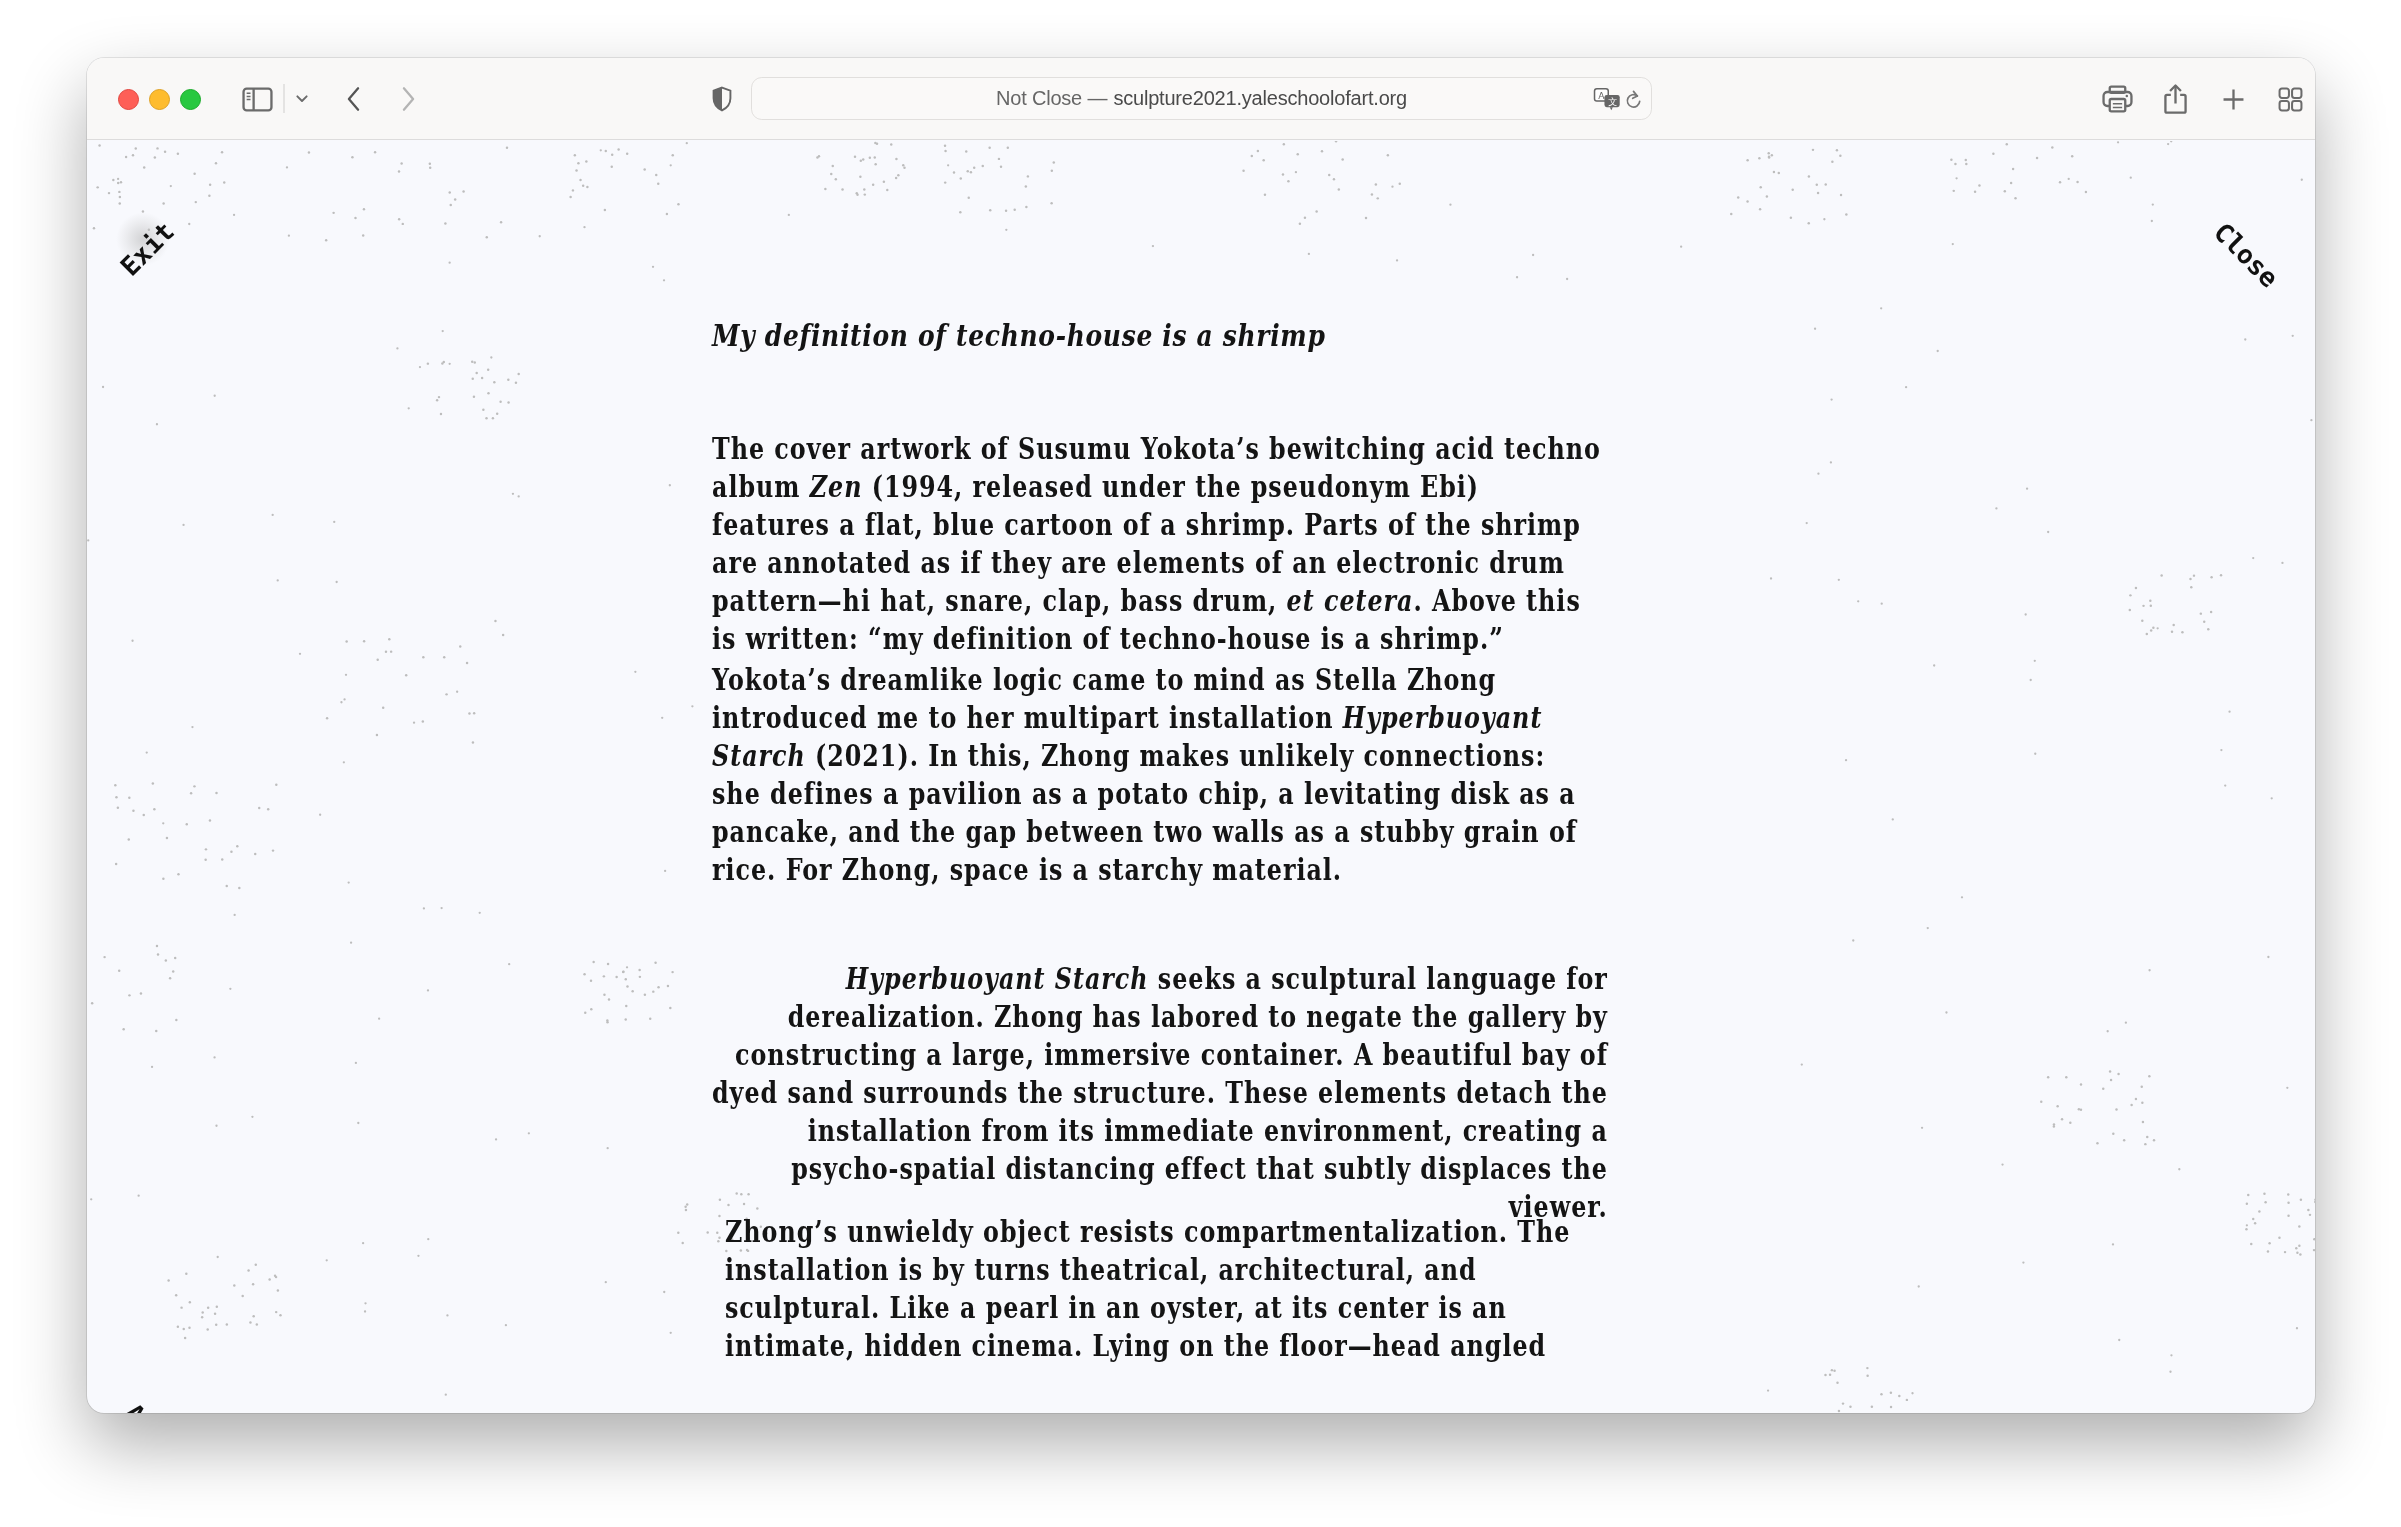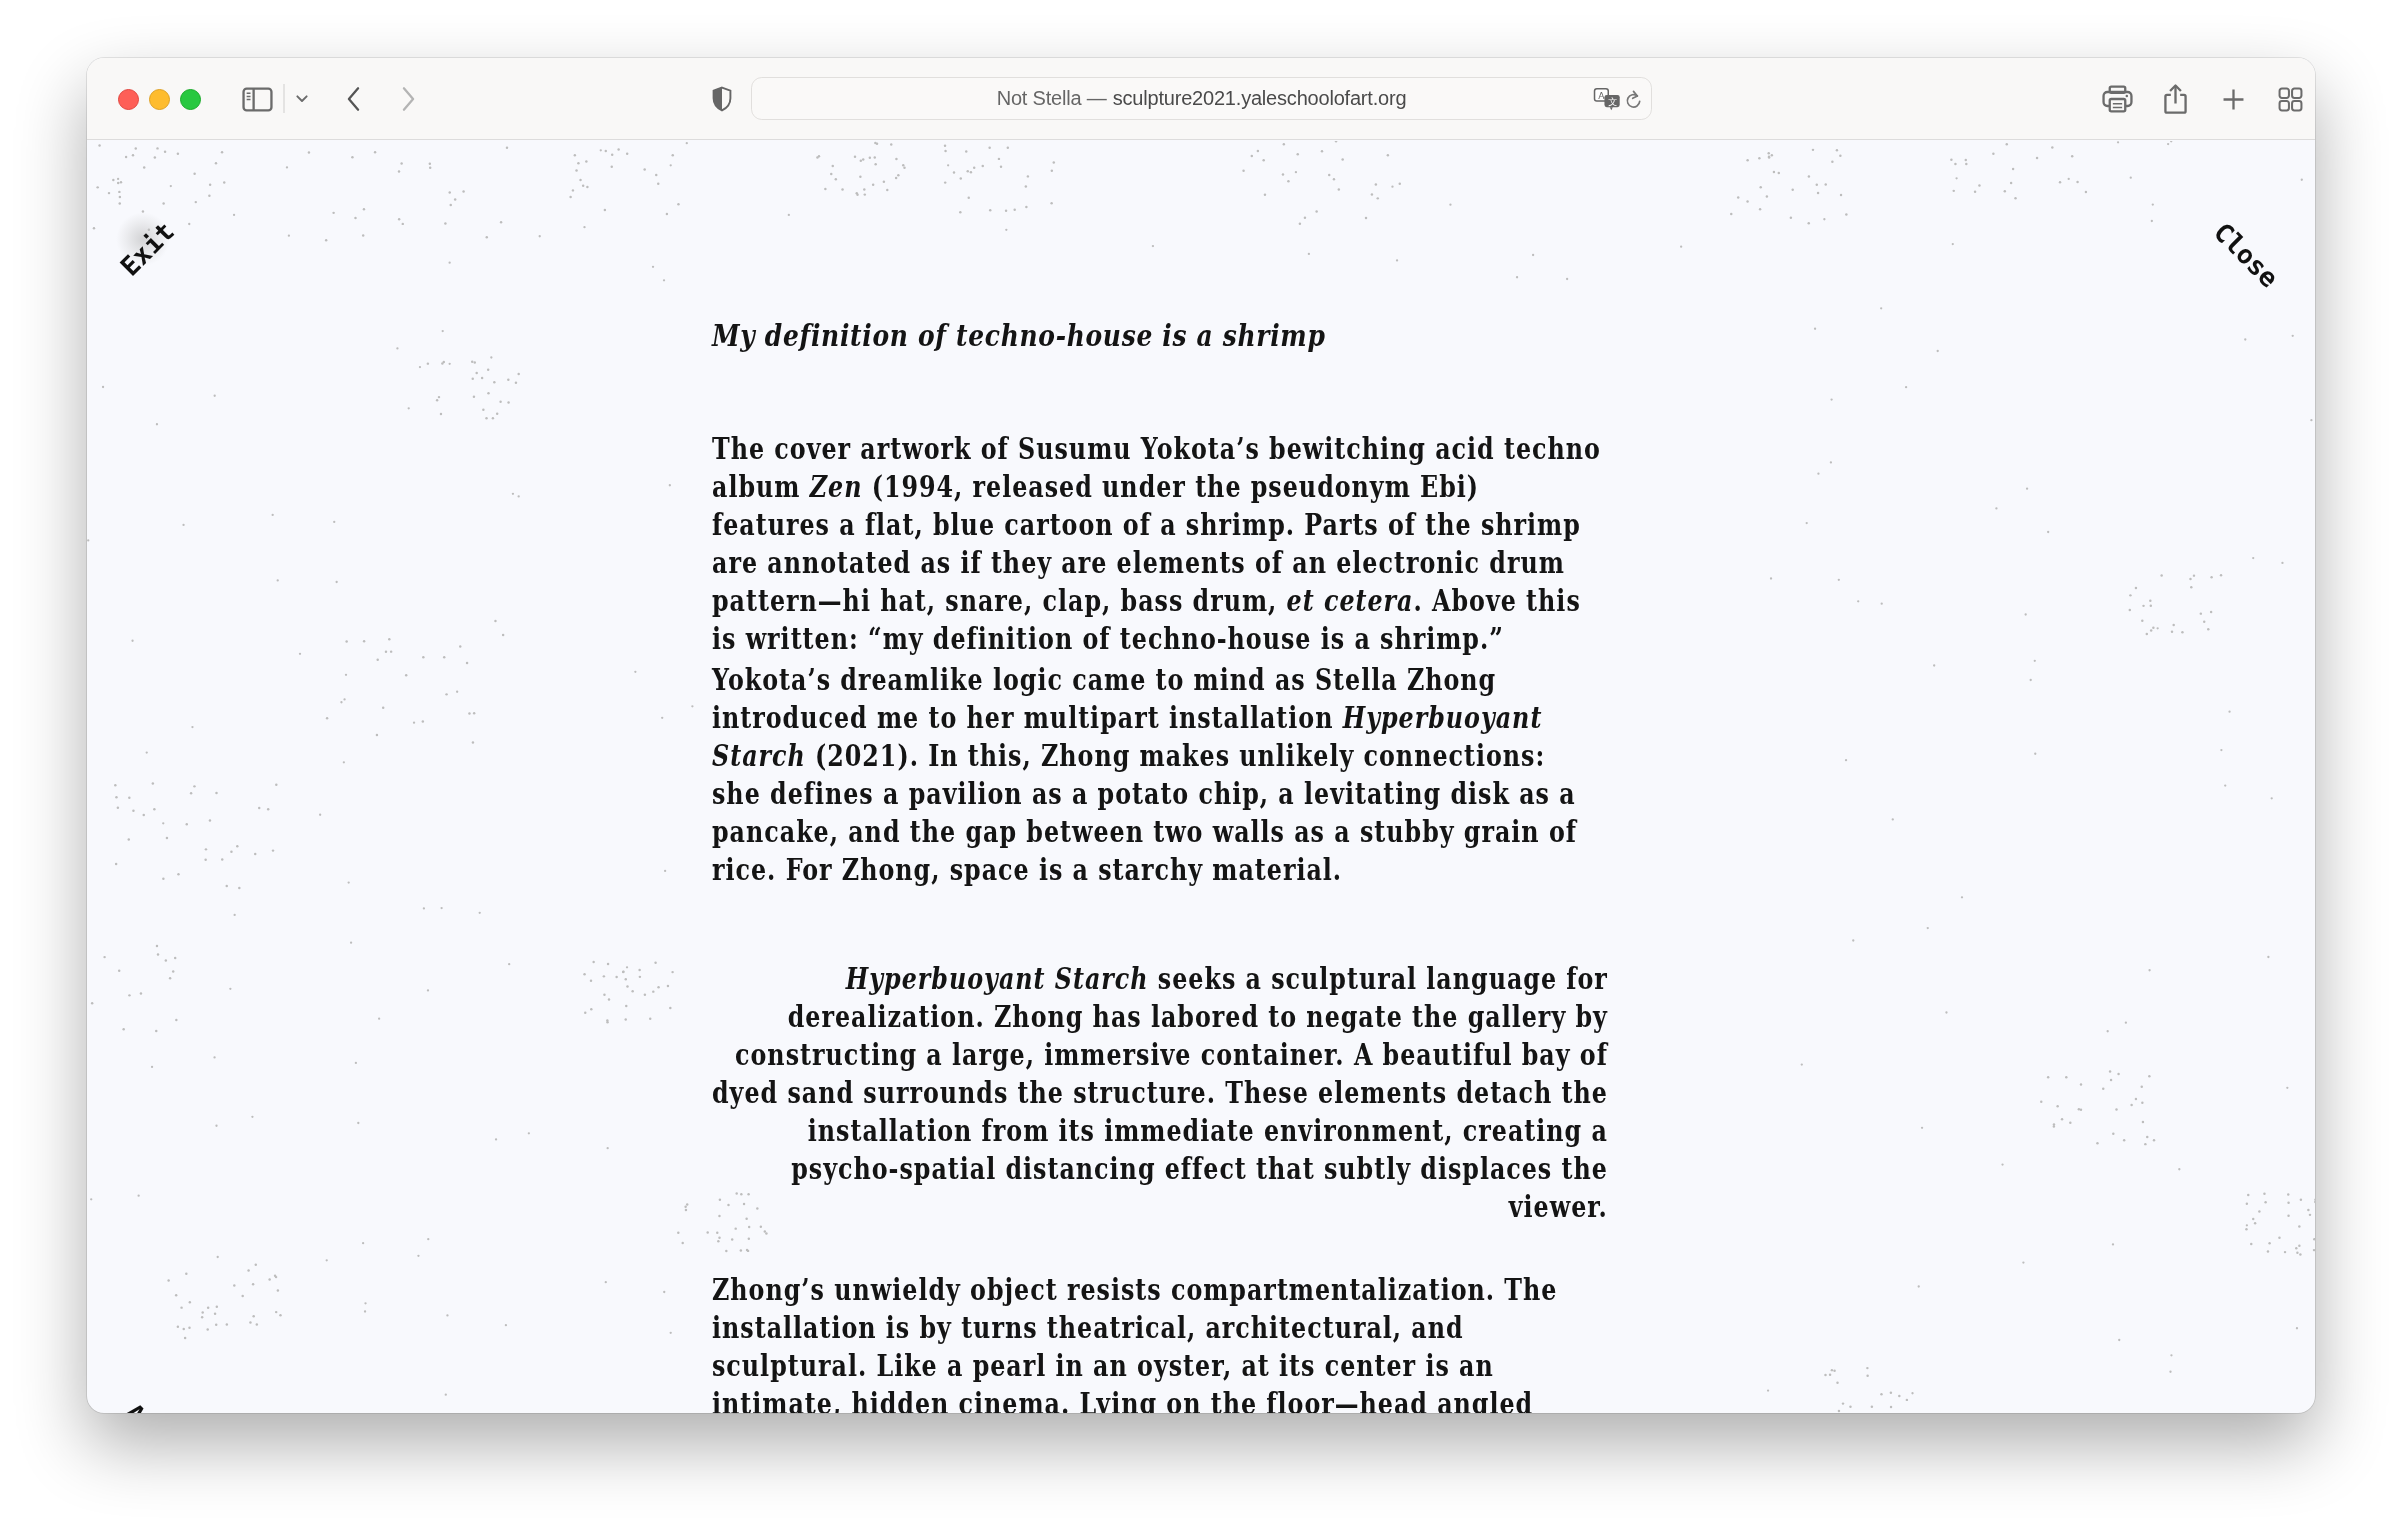--- a/index.html
+++ b/index.html
@@ -100,21 +100,21 @@
     </div>
     <div class="tb-icon" style="left:619px;width:31px;">
       <svg width="20" height="26" viewBox="0 0 26 34">
           <path d="M13 2 L24 6 L24 16 C24 24 19 29 13 32 C7 29 2 24 2 16 L2 6 Z" fill="none" stroke="#666" stroke-width="2.5"></path>
           <path d="M13 2 L2 6 L2 16 C2 24 7 29 13 32 Z" fill="#666"></path>
         </svg>
     </div>
 
     <div class="urlbar">
       <div class="url-text">
-        <span class="ns">Not Stella —</span>
+        <span class="ns">Not Close —</span>
         <span style="display:inline-block;width:6.2px"></span>
         <span>sculpture2021.yaleschoolofart.org</span>
       </div>
       <div class="tb-icon" style="left:840px;top:3.1px;width:31px;">
         <svg width="29" height="25" viewBox="0 0 38 32">
             <rect x="2" y="2" width="18" height="16" rx="3" fill="#fff" stroke="#666" stroke-width="2"></rect>
             <text x="7" y="15" font-size="12" font-family="DejaVu Sans, sans-serif" fill="#666">A</text>
             <rect x="15" y="10" width="20" height="16" rx="3" fill="#666"></rect>
             <text x="20" y="23" font-size="12" font-family="DejaVu Sans, sans-serif" fill="#fff">文</text>
             <polygon points="22,26 26,26 24,30" fill="#666"></polygon>
@@ -882,21 +882,21 @@
           </div>
           <div class="para" style="top: 819px; text-align: right;">
             <span class="line"><em>Hyperbuoyant Starch</em><span> seeks a sculptural language for</span></span>
             <span class="line"><span>derealization. Zhong has labored to negate the gallery by</span></span>
             <span class="line"><span>constructing a large, immersive container. A beautiful bay of</span></span>
             <span class="line"><span>dyed sand surrounds the structure. These elements detach the</span></span>
             <span class="line"><span>installation from its immediate environment, creating a</span></span>
             <span class="line"><span>psycho-spatial distancing effect that subtly displaces the</span></span>
             <span class="line"><span>viewer.</span></span>
           </div>
-          <div class="para" style="top: 1130px;">
+          <div class="para" style="top: 1072px; margin-left: 13px;">
             <span class="line"><span>Zhong’s unwieldy object resists compartmentalization. The</span></span>
             <span class="line"><span>installation is by turns theatrical, architectural, and</span></span>
             <span class="line"><span>sculptural. Like a pearl in an oyster, at its center is an</span></span>
             <span class="line"><span>intimate, hidden cinema. Lying on the floor—head angled</span></span>
           </div>
         </div>
     </div>
   </div>
 </div>
 

